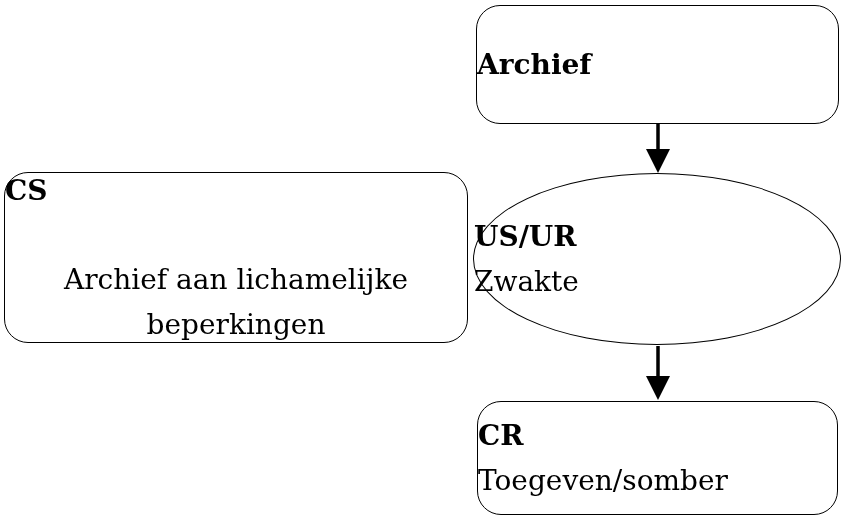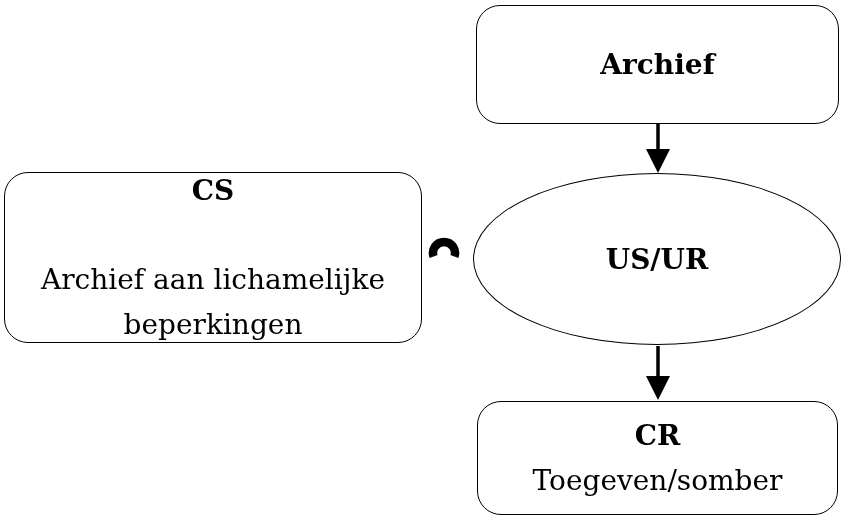--- a/index.html
+++ b/index.html
@@ -24,21 +24,21 @@
     height: 525px;
     pointer-events: none;
   }
   .node {
     position: absolute;
     box-sizing: border-box;
     border: 1.5px solid #000000;
     background: #ffffff;
     display: flex;
     flex-direction: column;
-    align-items: center;
+    align-items: flex-start;
     justify-content: center;
     text-align: center;
     line-height: 45px;
     font-size: 28px;
   }
   .rect {
     border-radius: 24px;
   }
   .oval {
     border-radius: 50%;
@@ -47,21 +47,21 @@
     font-weight: bold;
     white-space: nowrap;
   }
   .node-subtitle {
     font-weight: normal;
   }
   .nowrap {
     white-space: nowrap;
   }
   #node-archief { left: 476px; top: 5px;  width: 363px; height: 119px; }
-  #node-cs      { left: 4px;   top: 172px; width: 418px; height: 171px; gap: 44px; }
+  #node-cs      { left: 4px;   top: 172px; width: 464px; height: 171px; gap: 44px; }
   #node-usur    { left: 473px; top: 173px; width: 368px; height: 172px; z-index: 1; }
   #node-cr      { left: 477px; top: 401px; width: 361px; height: 114px; }
 </style>
 </head>
 <body>
 
 <div class="canvas">
 
   <svg class="connectors" viewBox="0 0 845 525" xmlns="http://www.w3.org/2000/svg">
 
@@ -82,20 +82,21 @@
     <div class="node-title">Archief</div>
   </div>
 
   <div class="node rect" id="node-cs">
     <div class="node-title">CS</div>
     <div class="node-subtitle">Archief aan lichamelijke beperkingen</div>
   </div>
 
   <div class="node oval" id="node-usur">
     <div class="node-title">US/UR</div>
+    <div class="node-subtitle">Zwakte</div>
   </div>
 
   <div class="node rect" id="node-cr">
     <div class="node-title">CR</div>
     <div class="node-subtitle">Toegeven/somber</div>
   </div>
 
 </div>
 
 </body></html>

